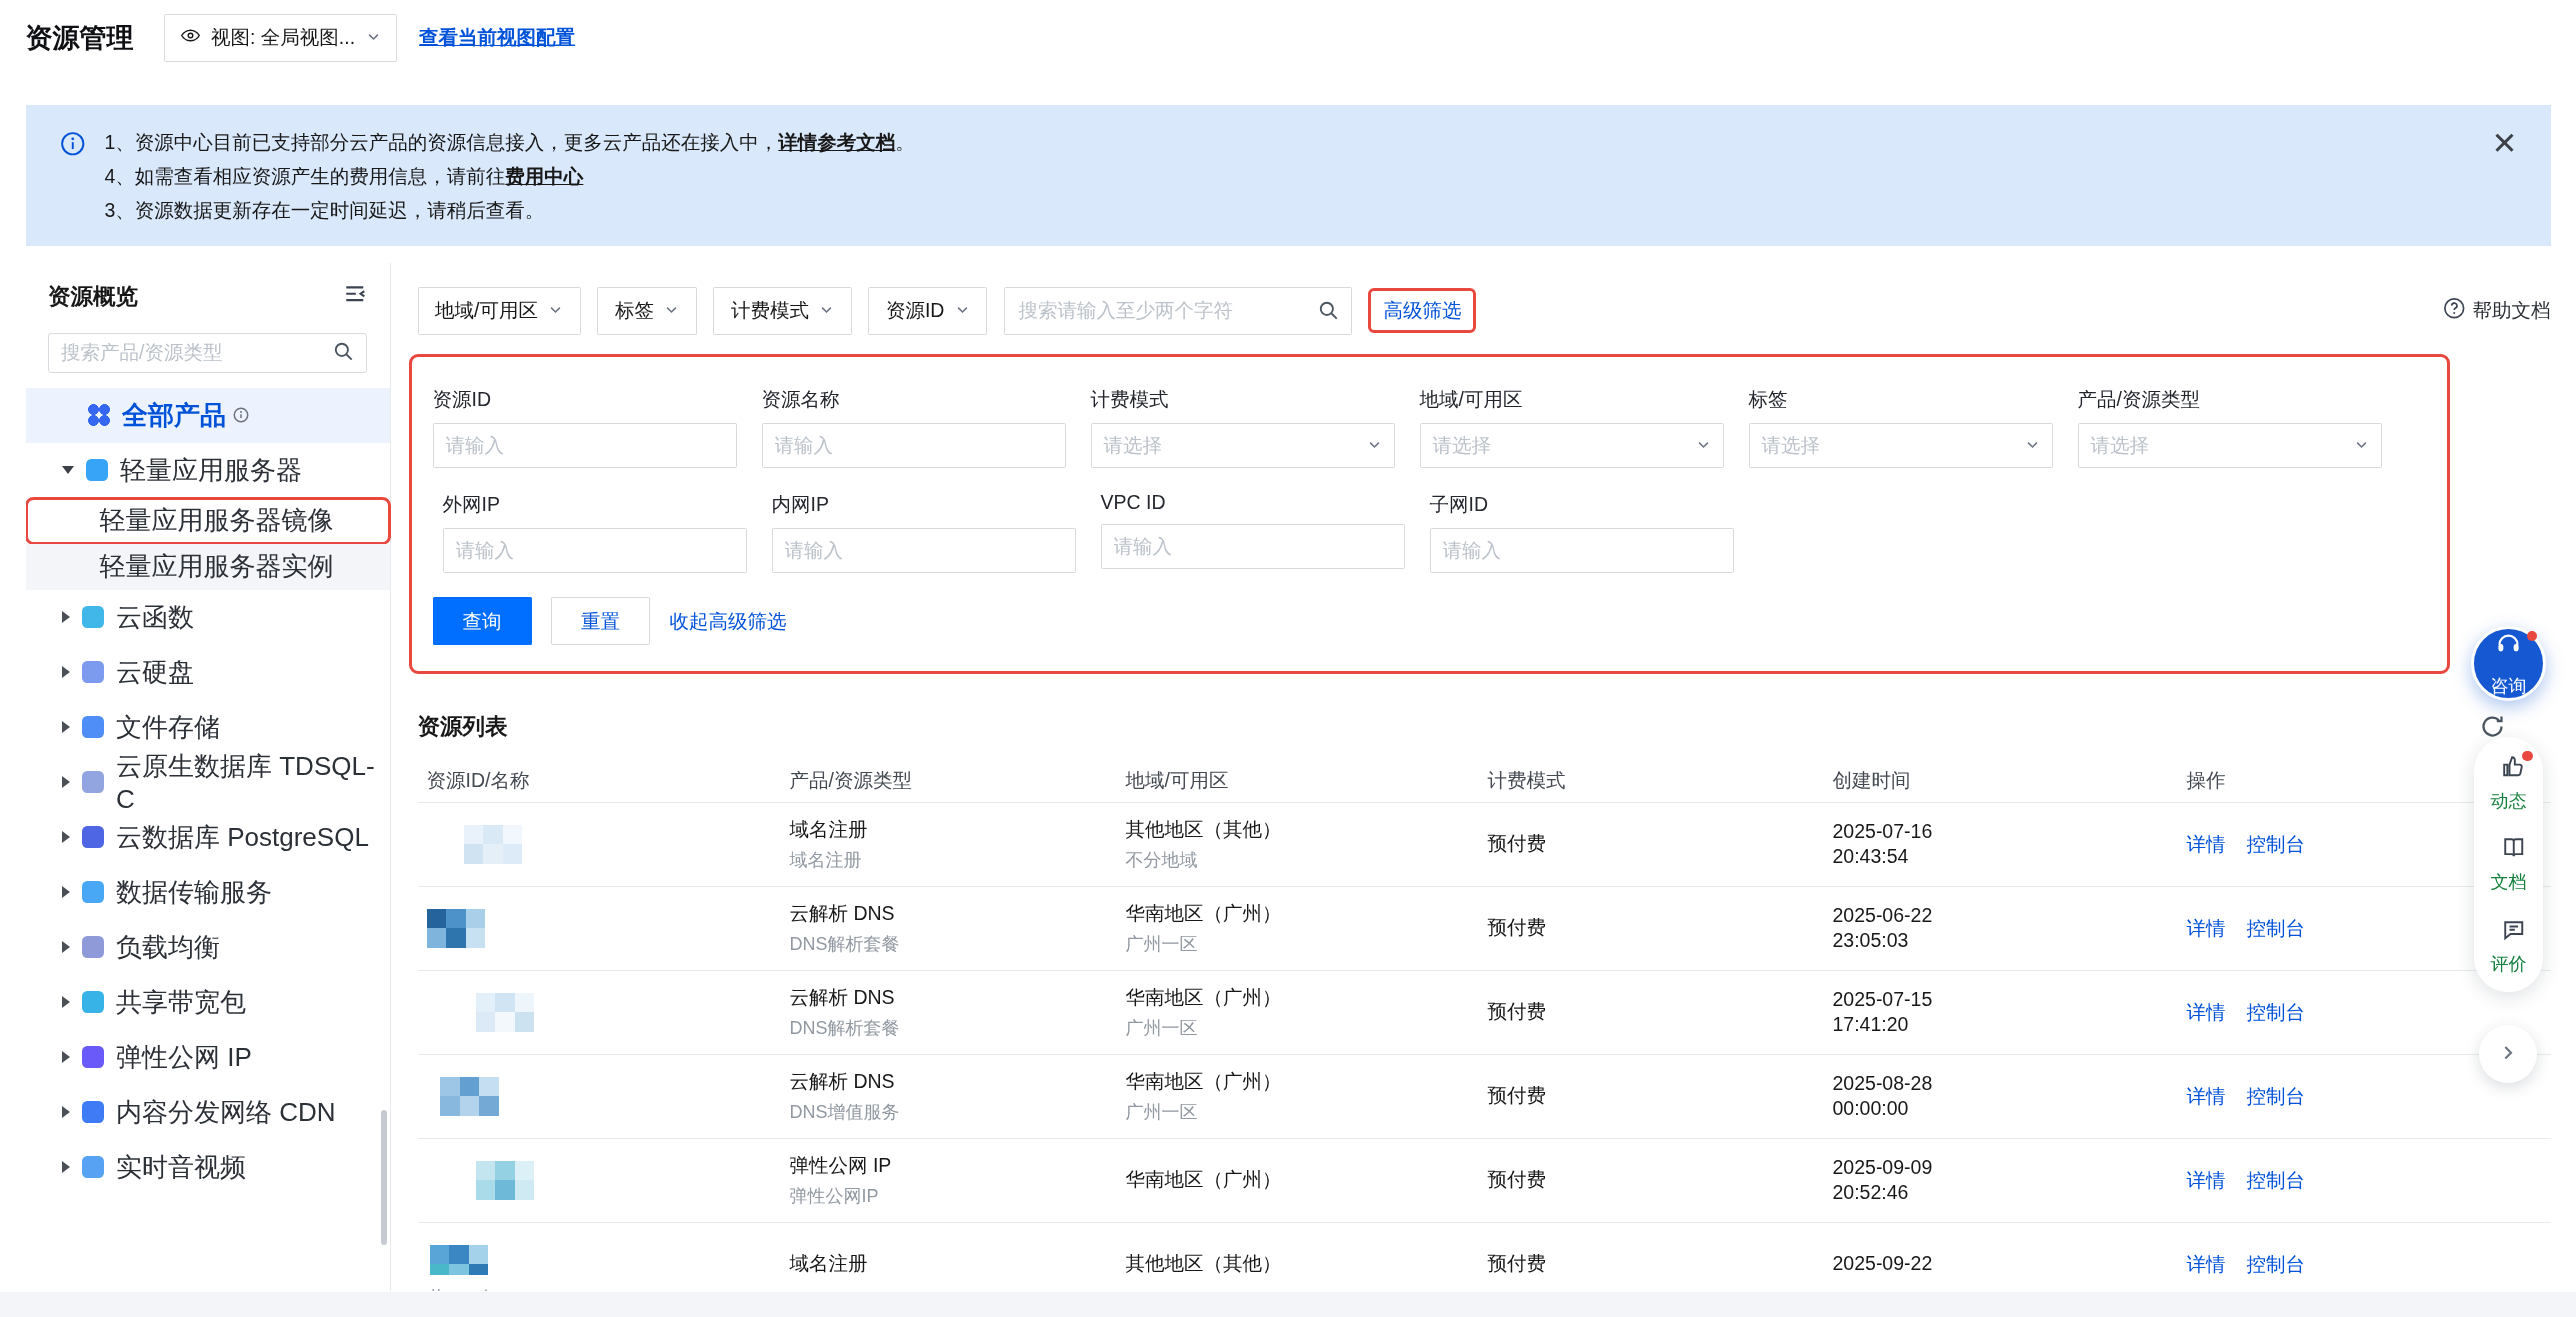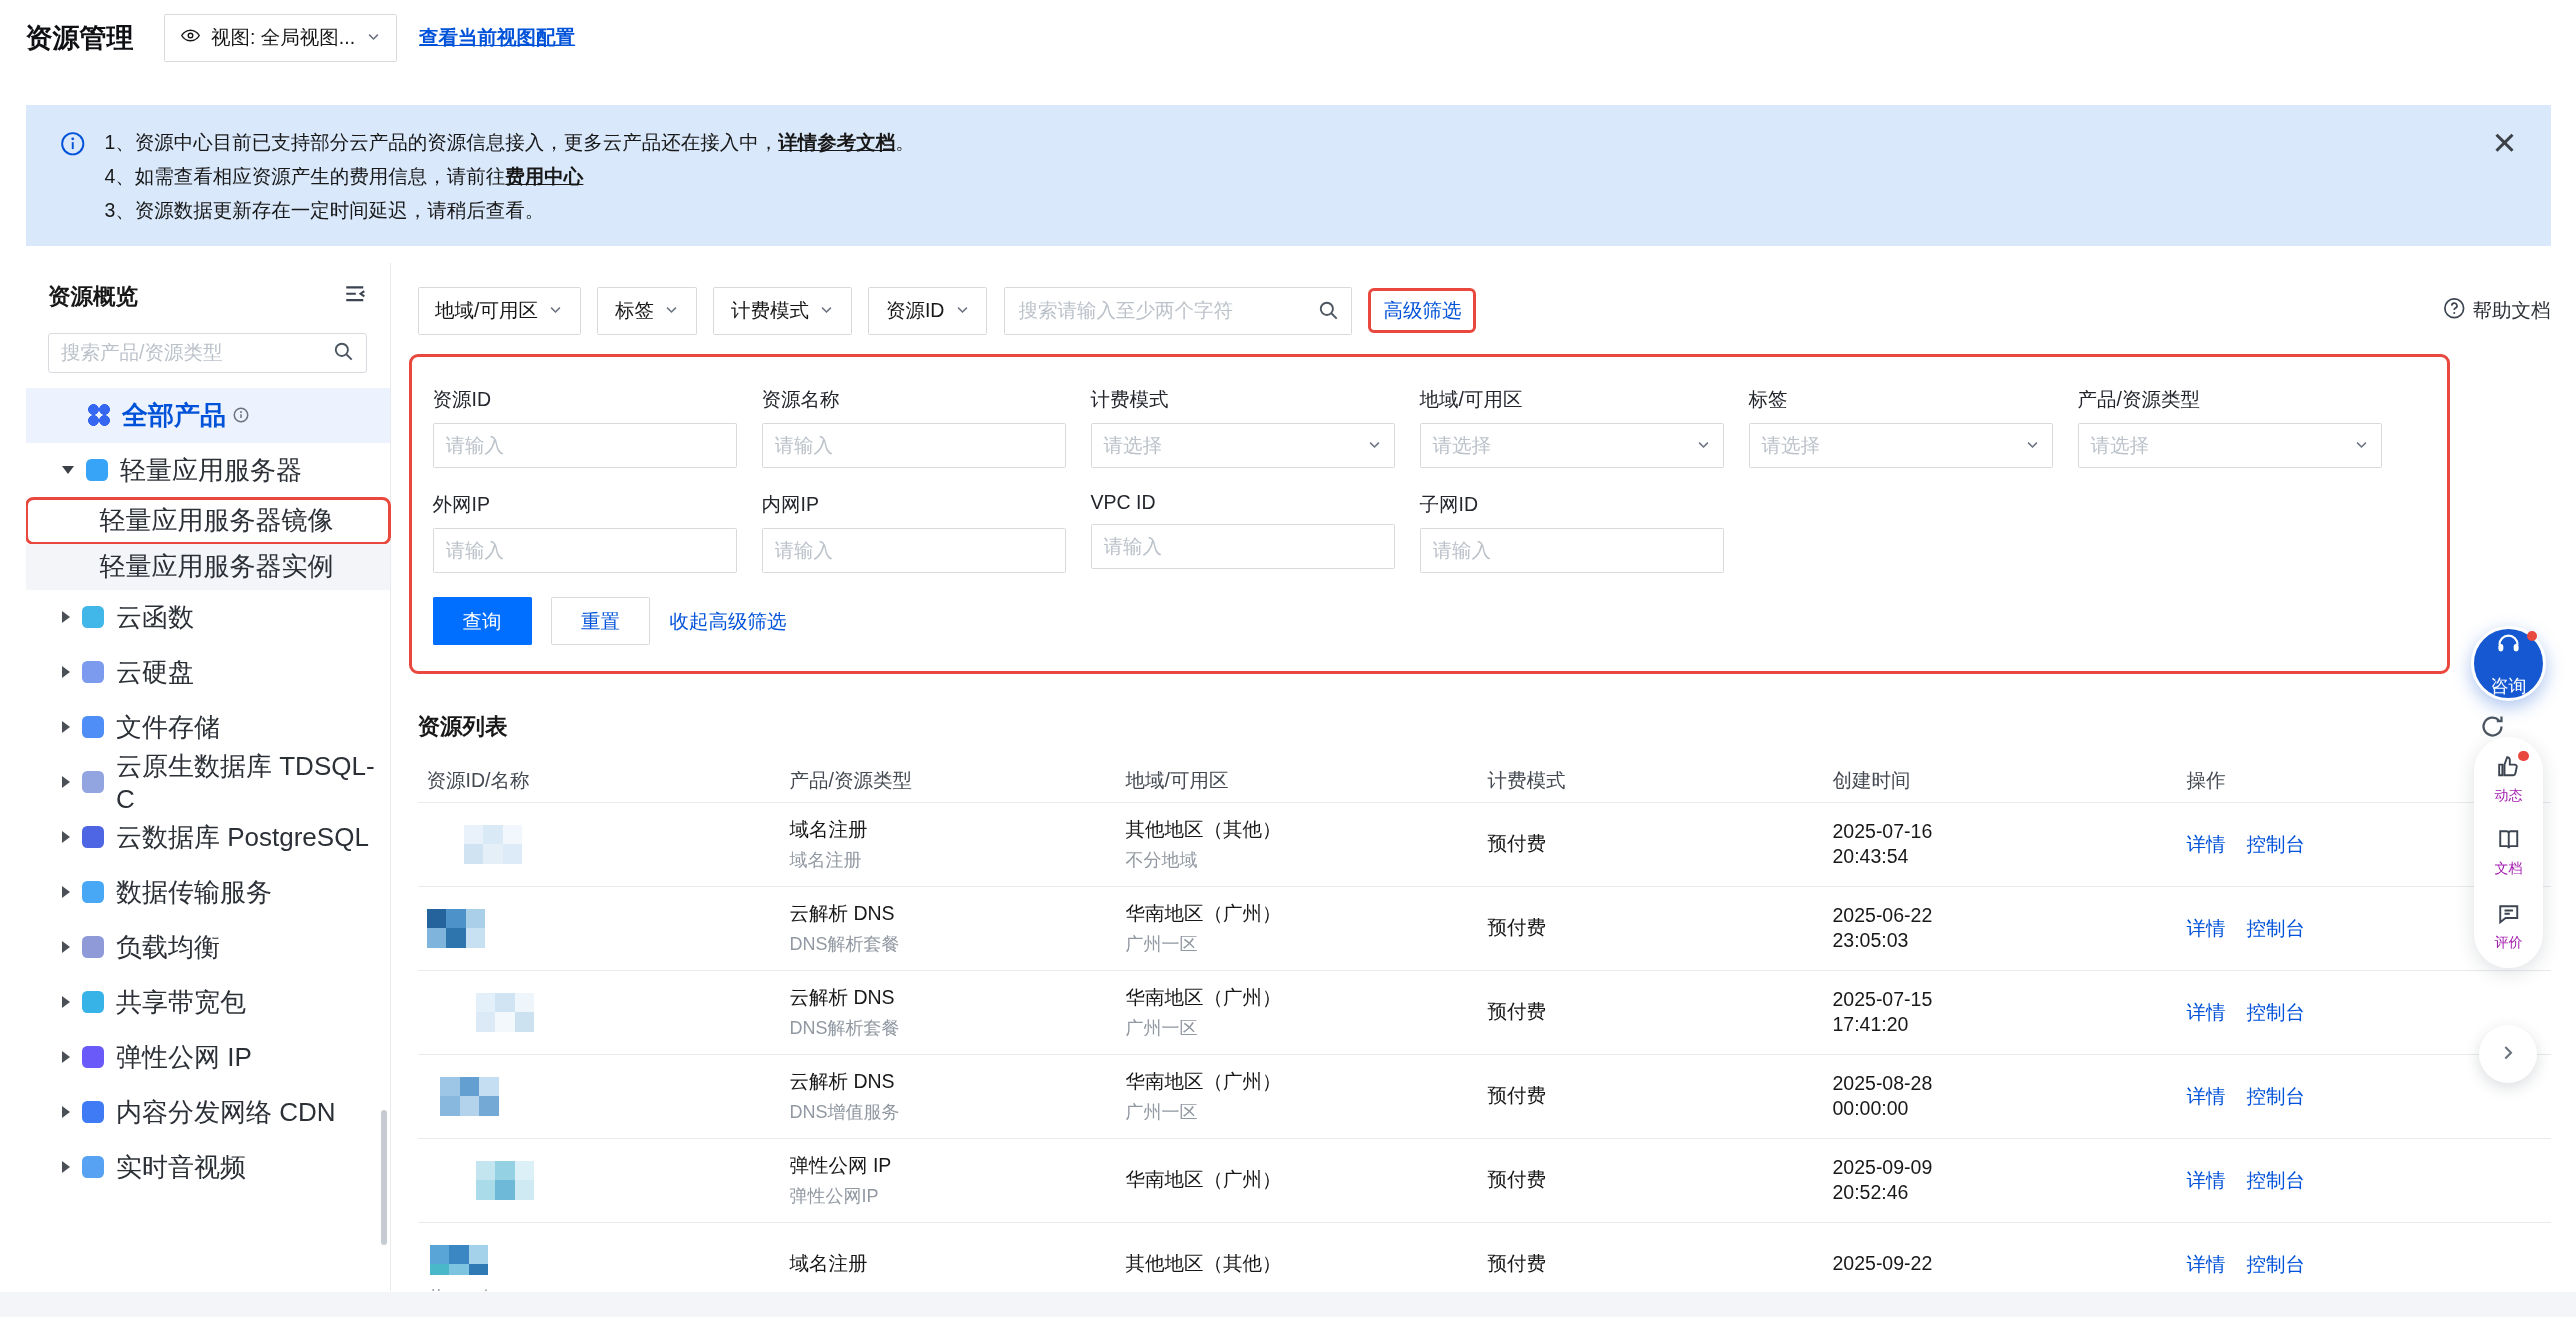--- a/index.html
+++ b/index.html
@@ -49,21 +49,21 @@
   .search-group{height:48px;width:348px;border:0.7px solid #d9d9d9;display:flex;align-items:stretch;border-radius:1.5px;background:#fff;}
   .search-group input{flex:1;border:none;outline:none;font-size:19.5px;padding:0 13.5px;min-width:0;}
   .search-btn{width:46px;display:flex;align-items:center;justify-content:center;cursor:pointer;background:#fff;border:none;}
   .red-box{border:3px solid #e8483e;border-radius:6px;padding:6px 12px;display:inline-flex;}
   .adv-link{color:#0052d9;font-size:19.5px;cursor:pointer;white-space:nowrap;}
   .help{position:absolute;right:0;top:10.5px;display:flex;align-items:center;gap:7.5px;font-size:19.5px;color:#2b2f36;cursor:pointer;}
 
   
   .adv-panel{width:2041px;margin-left:-9px;margin-top:19.5px;border:3px solid #e8483e;border-radius:9px;padding:28.5px 21px 25.5px;background:#fff;}
   .adv-grid{display:grid;grid-template-columns:repeat(6,304px);column-gap:25px;}
-  .adv-grid.second{margin-top:22.5px;}
+  .adv-grid.second{margin-top:22.5px;margin-left:10px;}
   .adv-field .f-label{display:block;font-size:19.5px;color:#23262c;margin-bottom:10.5px;}
   .adv-control{height:45px;border:0.7px solid #d9d9d9;border-radius:1.5px;display:flex;align-items:center;padding:0 12px;background:#fff;cursor:text;}
   .adv-control input{border:none;outline:none;flex:1;font-size:19.5px;min-width:0;background:transparent;}
   .adv-control.sel{cursor:pointer;}
   .adv-control .ph{flex:1;font-size:19.5px;color:#bcc2ca;}
   .adv-actions{margin-top:24px;display:flex;align-items:center;gap:19.5px;}
   .btn-primary{width:99px;height:48px;background:#006eff;color:#fff;font-size:19.5px;border:none;border-radius:1.5px;cursor:pointer;}
   .btn-weak{width:99px;height:48px;background:#fff;color:#0052d9;font-size:19.5px;border:0.7px solid #d9d9d9;border-radius:1.5px;cursor:pointer;}
   .collapse-link{color:#0052d9;font-size:19.5px;cursor:pointer;}
 
@@ -79,21 +79,21 @@
   .cell-sub{color:#9198a1;font-size:18px;margin-top:6px;line-height:22.5px;}
   .links a{color:#0052d9;margin-right:21px;cursor:pointer;font-size:19.5px;}
   .mosaic{display:grid;grid-template-columns:repeat(3,19.5px);grid-auto-rows:19.5px;width:max-content;}
   .mosaic span{width:19.5px;height:19.5px;display:block;}
   .total{margin-top:10.5px;padding-left:9px;font-size:19.5px;color:#9aa0a8;}
 
   
   .consult{position:absolute;right:30px;top:626px;width:75px;height:75px;border-radius:50%;background:#1558d1;display:flex;flex-direction:column;align-items:center;justify-content:center;gap:12px;color:#fff;font-size:18px;cursor:pointer;box-shadow:0 6px 18px rgba(21,88,209,.35);z-index:20;border:3px solid #fff;}
   .red-dot{position:absolute;width:10.5px;height:10.5px;border-radius:50%;background:#e8483e;top:1.5px;right:6px;}
   .tool-card{position:absolute;right:33px;top:737px;width:69px;padding:16.5px 0;background:#fff;border-radius:34px;box-shadow:0 4.5px 19.5px rgba(31,41,55,.14);display:flex;flex-direction:column;align-items:center;gap:22.5px;z-index:20;}
-  .tool-item{display:flex;flex-direction:column;align-items:center;gap:4.5px;font-size:14px;color:#a21caf;cursor:pointer;position:relative;}
+  .tool-item{display:flex;flex-direction:column;align-items:flex-end;gap:4.5px;font-size:18px;color:#15803d;cursor:pointer;position:relative;}
   .tool-item .red-dot{top:-3px;right:-6px;}
   .expand-btn{position:absolute;right:39px;top:1025px;width:58px;height:58px;border-radius:50%;background:#fff;box-shadow:0 4.5px 15px rgba(31,41,55,.16);display:flex;align-items:center;justify-content:center;cursor:pointer;z-index:20;}
 
   .bottom-strip{position:absolute;left:0;right:0;bottom:0;height:25.5px;background:#f3f5f8;}
 </style>
 </head>
 <body>
 
 <header class="topbar">
   <h1>资源管理</h1>

